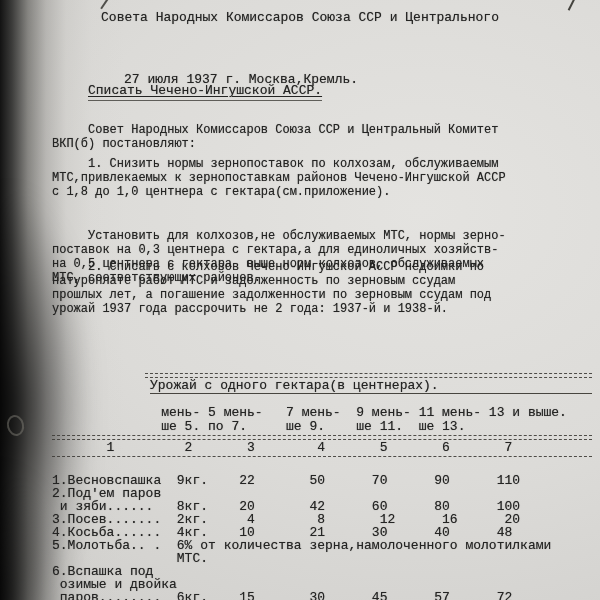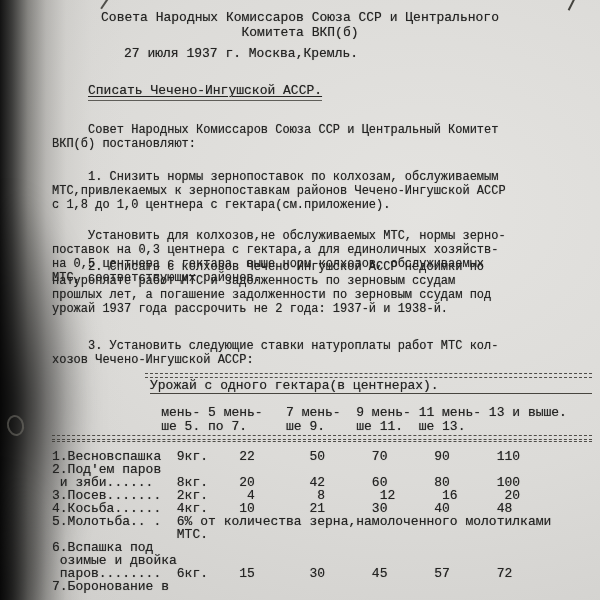--- a/index.html
+++ b/index.html
@@ -36,88 +36,86 @@
   .hole-mark { position:absolute; left:7px; top:415px; width:13px; height:17px;
     border:2px solid rgba(125,123,116,.5); border-radius:50%;
     transform:rotate(-14deg); z-index:2; }
 
   .content { position:absolute; inset:0; z-index:3; filter:blur(.33px);
     text-shadow:0 0 .8px rgba(35,35,33,.55);padding-left:25px; }
   pre { margin:0; font:inherit; white-space:pre; }
 
   .doc-header { position:absolute; top:10px; left:40px; width:520px;
     text-align:center; font-size:13px; line-height:15px; }
-  .dateline { position:absolute; top:46px; left:124px; font-size:13px; }
+  .dateline { position:absolute; top:72px; left:124px; font-size:13px; }
   .subject  { position:absolute; top:83px; left:88px; font-size:13px;
     text-decoration:underline; text-underline-offset:2px;
     border-bottom:1px solid rgba(62,61,56,.8); padding-bottom:2px; }
 
   .para { position:absolute; left:52px; font-size:12px; line-height:14px; }
   .preamble { top:123px; }
-  .p1  { top:157px;margin-top:13px; }
+  .p1  { top:157px; }
   .p1b { top:218px;margin-top:11px; }
   .p2  { top:260px; }
   .p3  { top:339px; }
 
   .rates-table { position:absolute; top:373px; left:52px; width:540px; font-size:13px; }
   .rule-double { height:3px; border-top:1px dashed rgba(62,60,55,.9);
     border-bottom:1px dashed rgba(62,60,55,.9); }
   .rule-single { height:0; border-top:1px dashed rgba(62,60,55,.9); }
   .rule-top { margin-left:93px; }
   .t-title { margin-left:98px; text-align:left; line-height:15px;
     border-bottom:1px solid rgba(62,60,55,.95); }
   .t-brackets { line-height:14px; margin-top:12px; }
   .rule-b { margin-top:1px; }
   .t-colnums { line-height:14px; padding-top:1px; }
   .rule-c { margin-top:1px; }
-  .t-body1 { margin-top:8px; line-height:13px; }
+  .t-body1 { margin-top:17px; line-height:13px; }
   .t-body2 { margin-top:0; line-height:13px; }
 </style>
 </head>
 <body>
 
 <div class="page">
   <div class="shadow-left"></div>
   <div class="shadow-bulge"></div>
   <div class="shadow-bulge2"></div>
   <div class="stroke-tl"></div>
   <div class="stroke-tr"></div>
   <div class="hole-mark"></div>
 
   <div class="content">
     <div class="doc-header">
       <div>Совета Народных Комиссаров Союза ССР и Центрального</div>
-      <div>Комитета ВКП(б)</div>
     </div>
 
     <div class="dateline">27 июля 1937 г. Москва,Кремль.</div>
     <div class="subject">Списать Чечено-Ингушской АССР.</div>
 
     <pre class="para preamble">     Совет Народных Комиссаров Союза ССР и Центральный Комитет
 ВКП(б) постановляют:</pre>
     <pre class="para p1">     1. Снизить нормы зернопоставок по колхозам, обслуживаемым
 МТС,привлекаемых к зернопоставкам районов Чечено-Ингушской АССР
 с 1,8 до 1,0 центнера с гектара(см.приложение).</pre>
     <pre class="para p1b">     Установить для колхозов,не обслуживаемых МТС, нормы зерно-
 поставок на 0,3 центнера с гектара,а для единоличных хозяйств-
 на 0,5 центнера с гектара  выше норм колхозов, обслуживаемых
 МТС, соответствующих районов.</pre>
     <pre class="para p2">     2. Списать с колхозов Чечено-Ингушской АССР недоимки по
 натуроплате работ МТС и задолженность по зерновым ссудам
 прошлых лет, а погашение задолженности по зерновым ссудам под
 урожай 1937 года рассрочить не 2 года: 1937-й и 1938-й.</pre>
-    <pre class="para p3">     3. Установить следующие ставки натуроплаты работ МТС кол-
-хозов Чечено-Ингушской АССР:</pre>
 
     <div class="rates-table">
       <div class="rule-double rule-top"></div>
       <div class="t-title">Урожай с одного гектара(в центнерах).</div>
       <pre class="t-brackets">              мень- 5 мень-   7 мень-  9 мень- 11 мень- 13 и выше.
               ше 5. по 7.     ше 9.    ше 11.  ше 13.</pre>
       <div class="rule-double rule-b"></div>
+      <pre class="t-colnums">       1         2       3        4       5       6       7</pre>
       <div class="rule-single rule-c"></div>
       <pre class="t-body1">1.Весновспашка  9кг.    22       50      70      90      110
 2.Под'ем паров
  и зяби......   8кг.    20       42      60      80      100
 3.Посев.......  2кг.     4        8       12      16      20
 4.Косьба......  4кг.    10       21      30      40      48
 5.Молотьба.. .  6% от количества зерна,намолоченного молотилками
                 МТС.</pre>
       <pre class="t-body2">6.Вспашка под
  озимые и двойка

